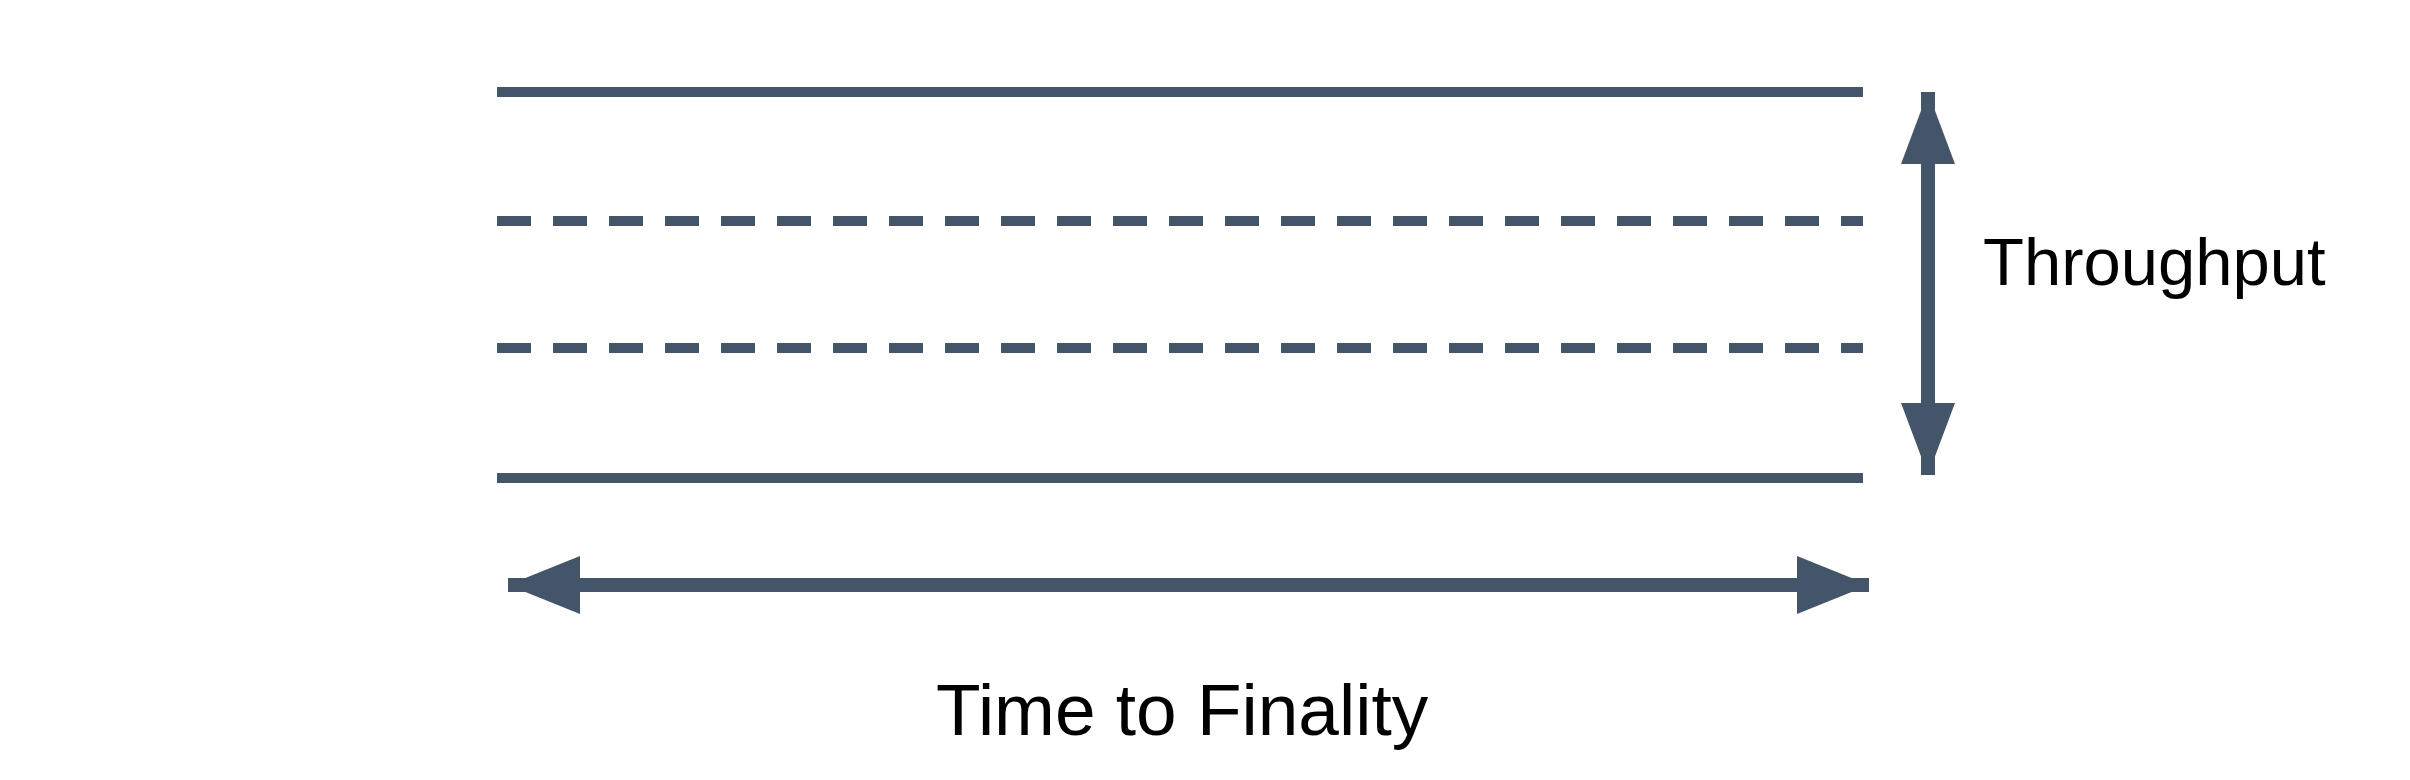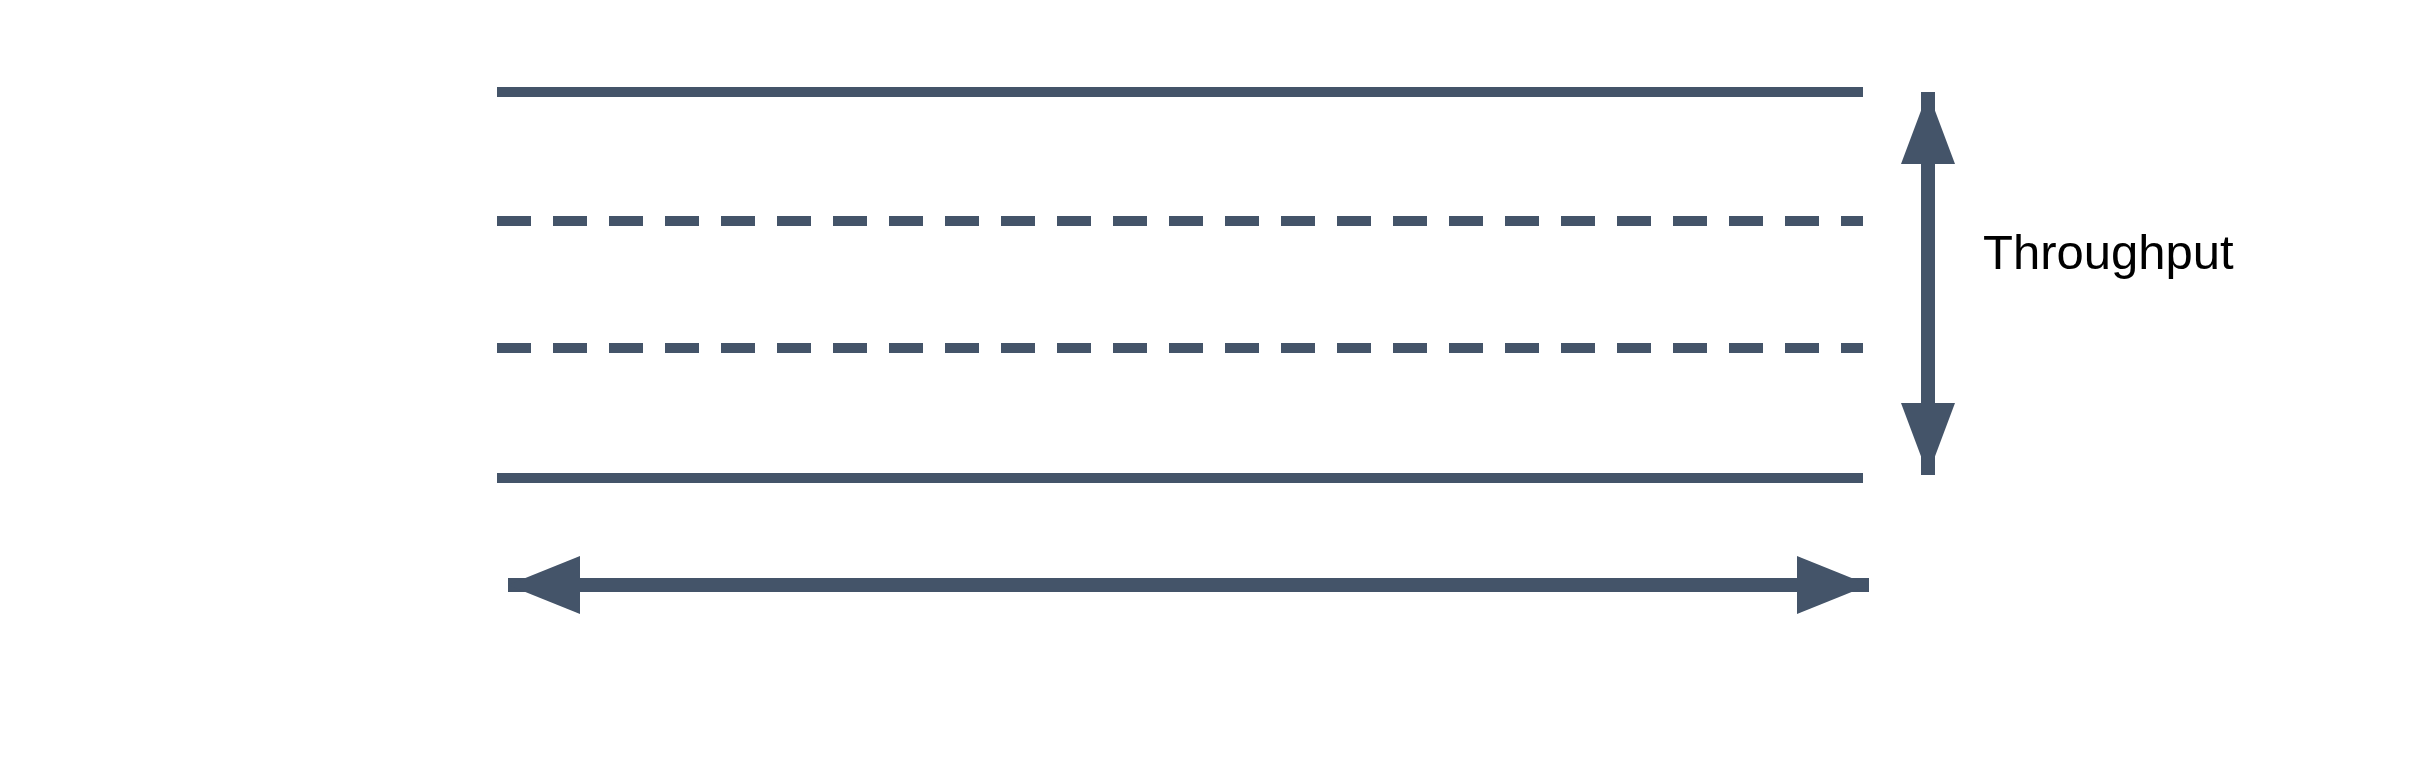--- a/index.html
+++ b/index.html
@@ -31,21 +31,21 @@
     position: absolute;
     color: #000000;
     font-family: "Liberation Sans", sans-serif;
     font-weight: 400;
     white-space: nowrap;
     line-height: 1;
   }
   #throughput-label {
     left: 1983px;
     top: 228px;
-    font-size: 49px;
+    font-size: 67px;
   }
   #time-to-finality-label {
     left: 936px;
     top: 673px;
     font-size: 73px;
   }
 </style>
 </head>
 <body>
 
@@ -69,14 +69,15 @@
 
     <g>
       <rect x="508" y="578" width="1361" height="14" fill="#445469"></rect>
       <polygon points="508,585 580,556 580,614" fill="#445469"></polygon>
       <polygon points="1869,585 1797,556 1797,614" fill="#445469"></polygon>
     </g>
   </svg>
 
   <div class="diagram-label" id="throughput-label">Throughput</div>
 
+  <div class="diagram-label" id="time-to-finality-label">Time to Finality</div>
 
 </div>
 
 </body></html>

